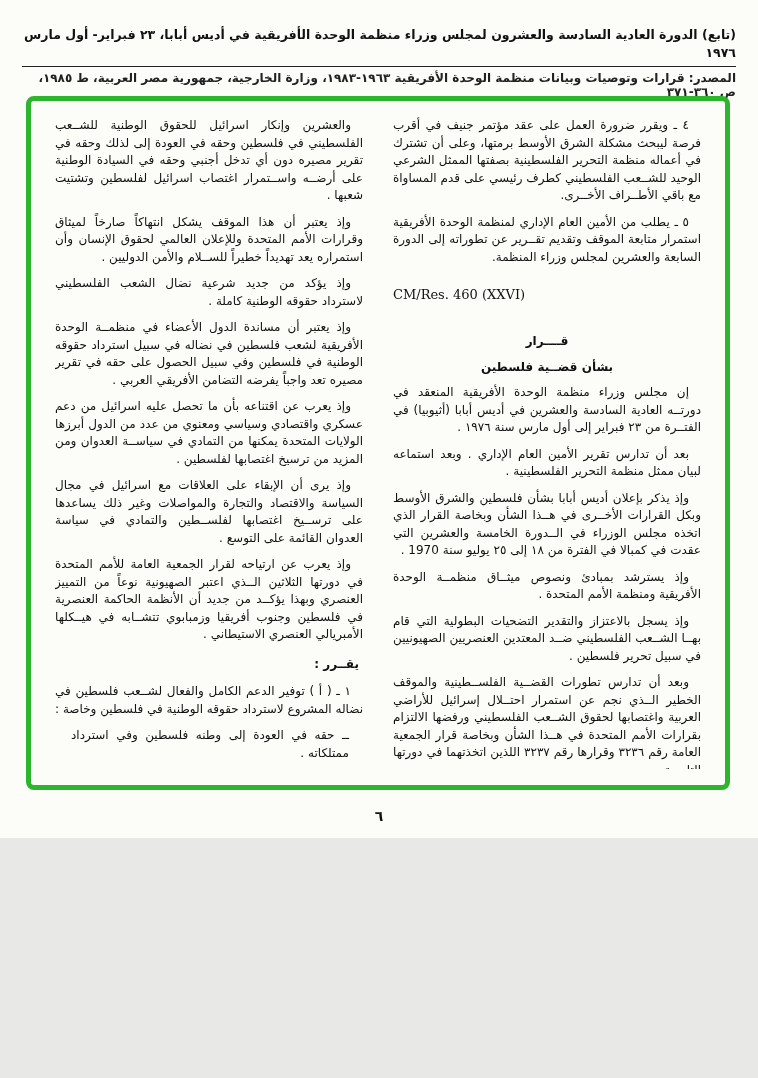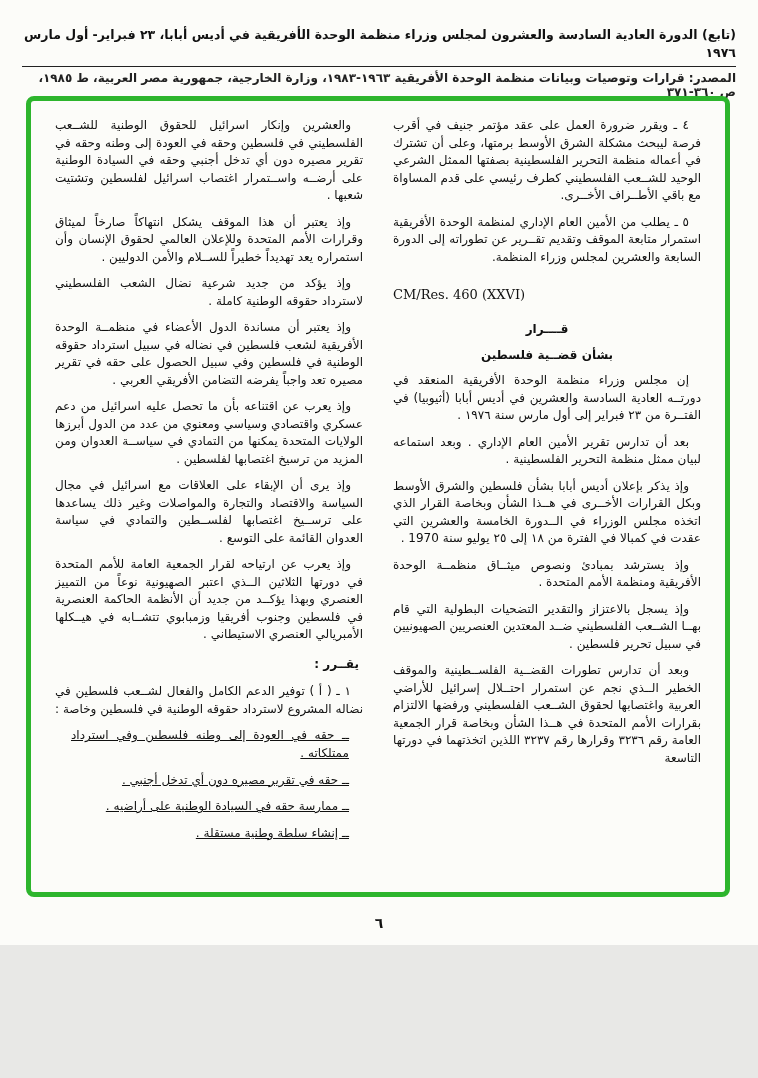--- a/index.html
+++ b/index.html
@@ -1,18 +1,18 @@
 <!DOCTYPE html>
 <html lang="ar"><head>
 <meta charset="utf-8">
 <style>
   html, body { margin:0; padding:0; background:#e8e8e6; }
   .page {
     position:relative;
-    width:758px; height:945px;
+    width:758px; height:838px;
     margin:0 auto;
     background:#fcfcf9;
     font-family:"DejaVu Sans", sans-serif;
     color:#111;
     overflow:hidden;
   }
   .header { direction:rtl; padding:26px 22px 0 22px; }
   .header-title {
     font-weight:bold;
     font-size:12.5px;
@@ -54,25 +54,25 @@
     overflow:hidden;
   }
   .para { margin:0 0 9px 0; text-indent:12px; }
   .para.center { text-align:center; font-weight:bold; text-indent:0; margin:4px 0 8px 0; }
   .para.latin {
     direction:ltr;
     text-align:left;
     text-indent:0;
     font-size:13px;
     font-weight:normal;
-    margin:20px 0 16px 0;
+    margin:20px 0 28px 0;
     font-family:"DejaVu Serif", serif;
   }
   .para.decides { font-weight:bold; text-indent:4px; margin:12px 0 10px 0; }
-  .para.list { text-indent:0; padding-right:14px; margin:0 0 9px 16px;text-decoration:underline; }
+  .para.list { text-indent:0; padding-right:14px; margin:0 0 9px 16px; }
   .page-number {
     position:absolute;
     bottom:14px; left:0; right:0;
     text-align:center;
     font-size:14px;
     font-weight:bold;
     direction:rtl;
   }
 </style>
 </head>
@@ -95,21 +95,21 @@
           <p class="para center">قــــرار</p>
           <p class="para center">بشأن قضــية فلسطين</p>
           <p class="para">إن مجلس وزراء منظمة الوحدة الأفريقية المنعقد في دورتــه العادية السادسة والعشرين في أديس أبابا (أثيوبيا) في الفتــرة من ٢٣ فبراير إلى أول مارس سنة ١٩٧٦ .</p>
           <p class="para">بعد أن تدارس تقرير الأمين العام الإداري . وبعد استماعه لبيان ممثل منظمة التحرير الفلسطينية .</p>
           <p class="para">وإذ يذكر بإعلان أديس أبابا بشأن فلسطين والشرق الأوسط وبكل القرارات الأخــرى في هــذا الشأن وبخاصة القرار الذي اتخذه مجلس الوزراء في الــدورة الخامسة والعشرين التي عقدت في كمبالا في الفترة من ١٨ إلى ٢٥ يوليو سنة 1970 .</p>
           <p class="para">وإذ يسترشد بمبادئ ونصوص ميثــاق منظمــة الوحدة الأفريقية ومنظمة الأمم المتحدة .</p>
           <p class="para">وإذ يسجل بالاعتزاز والتقدير التضحيات البطولية التي قام بهــا الشــعب الفلسطيني ضــد المعتدين العنصريين الصهيونيين في سبيل تحرير فلسطين .</p>
           <p class="para">وبعد أن تدارس تطورات القضــية الفلســطينية والموقف الخطير الــذي نجم عن استمرار احتــلال إسرائيل للأراضي العربية واغتصابها لحقوق الشــعب الفلسطيني ورفضها الالتزام بقرارات الأمم المتحدة في هــذا الشأن وبخاصة قرار الجمعية العامة رقم ٣٢٣٦ وقرارها رقم ٣٢٣٧ اللذين اتخذتهما في دورتها التاسعة</p>
         </div>
       <div class="col">
-          <p class="para">والعشرين وإنكار اسرائيل للحقوق الوطنية للشــعب الفلسطيني في فلسطين وحقه في العودة إلى وطنه وحقه في تقرير مصيره دون أي تدخل أجنبي وحقه في السيادة الوطنية على أرضــه واســتمرار اغتصاب اسرائيل لفلسطين وتشتيت شعبها .</p>
+          <p class="para">والعشرين وإنكار اسرائيل للحقوق الوطنية للشــعب الفلسطيني في فلسطين وحقه في العودة إلى لذلك وحقه في تقرير مصيره دون أي تدخل أجنبي وحقه في السيادة الوطنية على أرضــه واســتمرار اغتصاب اسرائيل لفلسطين وتشتيت شعبها .</p>
           <p class="para">وإذ يعتبر أن هذا الموقف يشكل انتهاكاً صارخاً لميثاق وقرارات الأمم المتحدة وللإعلان العالمي لحقوق الإنسان وأن استمراره يعد تهديداً خطيراً للســلام والأمن الدوليين .</p>
           <p class="para">وإذ يؤكد من جديد شرعية نضال الشعب الفلسطيني لاسترداد حقوقه الوطنية كاملة .</p>
           <p class="para">وإذ يعتبر أن مساندة الدول الأعضاء في منظمــة الوحدة الأفريقية لشعب فلسطين في نضاله في سبيل استرداد حقوقه الوطنية في فلسطين وفي سبيل الحصول على حقه في تقرير مصيره تعد واجباً يفرضه التضامن الأفريقي العربي .</p>
           <p class="para">وإذ يعرب عن اقتناعه بأن ما تحصل عليه اسرائيل من دعم عسكري واقتصادي وسياسي ومعنوي من عدد من الدول أبرزها الولايات المتحدة يمكنها من التمادي في سياســة العدوان ومن المزيد من ترسيخ اغتصابها لفلسطين .</p>
           <p class="para">وإذ يرى أن الإبقاء على العلاقات مع اسرائيل في مجال السياسة والاقتصاد والتجارة والمواصلات وغير ذلك يساعدها على ترســيخ اغتصابها لفلســطين والتمادي في سياسة العدوان القائمة على التوسع .</p>
           <p class="para">وإذ يعرب عن ارتياحه لقرار الجمعية العامة للأمم المتحدة في دورتها الثلاثين الــذي اعتبر الصهيونية نوعاً من التمييز العنصري وبهذا يؤكــد من جديد أن الأنظمة الحاكمة العنصرية في فلسطين وجنوب أفريقيا وزمبابوي تتشــابه في هيــكلها الأمبريالي العنصري الاستيطاني .</p>
           <p class="para decides">يقــرر :</p>
           <p class="para">١ ـ ( أ ) توفير الدعم الكامل والفعال لشــعب فلسطين في نضاله المشروع لاسترداد حقوقه الوطنية في فلسطين وخاصة :</p>
           <p class="para list">ــ حقه في العودة إلى وطنه فلسطين وفي استرداد ممتلكاته .</p>
           <p class="para list">ــ حقه في تقرير مصيره دون أي تدخل أجنبي .</p>

